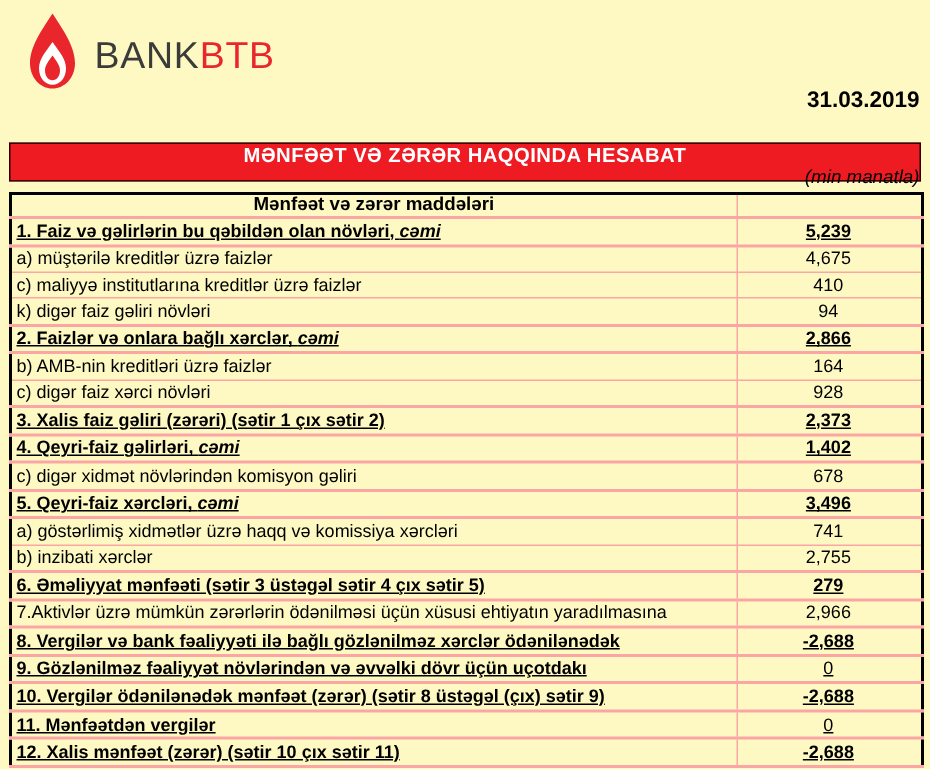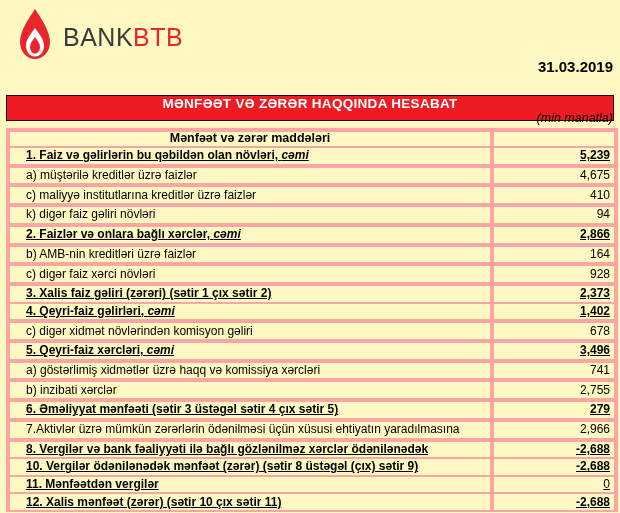--- a/index.html
+++ b/index.html
@@ -22,24 +22,24 @@
             display:flex; align-items:flex-start; justify-content:center;margin-top:21px; }
   .banner .title { color:#ffffff; font-weight:bold; font-size:13.5px; letter-spacing:0.3px; }
 
   
   .unit { position:absolute; right:7px; top:111px; font-style:italic; font-size:12.5px; }
 
   
   .tablewrap { position:absolute; left:6px; right:6px; top:128px; height:384px; }
   table { width:100%; height:100%; border-collapse:collapse; table-layout:fixed; }
   table { border:2px solid #000; }
-  td, th { border:4px solid #fca5a5; font-size:12px; font-weight:normal; padding:0 16px;
+  td, th { border:1px solid #fca5a5; font-size:12px; font-weight:normal; padding:0 3px;
            height:14px; line-height:1.1; white-space:nowrap; overflow:hidden; text-align:left; }
   th.hdr { text-align:center; font-weight:bold; font-size:12.5px; border-bottom-width:2px; }
-  td.val { text-align:right; padding-right:4px; }
+  td.val { text-align:center; padding-right:4px; }
   tr.em td { font-weight:bold; border-top-width:2px; border-bottom-width:2px;text-decoration:underline; }
   tr.em td.val { font-weight:normal; }
   tr.em td.val.vb { font-weight:bold; }
   .lbl-italic { font-style:italic; }
 </style>
 </head>
 <body>
 
 <div class="page">
 
@@ -133,20 +133,24 @@
   </tr>
           <tr>
     <td><span>7.Aktivlər üzrə mümkün zərərlərin ödənilməsi üçün xüsusi ehtiyatın yaradılmasına</span><span class="lbl-italic"></span></td>
     <td class="val">2,966</td>
   </tr>
           <tr class="em">
     <td><span>8. Vergilər və bank fəaliyyəti ilə bağlı gözlənilməz xərclər ödənilənədək</span><span class="lbl-italic"></span></td>
     <td class="val vb">-2,688</td>
   </tr>
           <tr class="em">
+    <td><span>9. Gözlənilməz fəaliyyət növlərindən və əvvəlki dövr üçün uçotdakı</span><span class="lbl-italic"></span></td>
+    <td class="val">0</td>
+  </tr>
+          <tr class="em">
     <td><span>10. Vergilər ödənilənədək mənfəət (zərər) (sətir 8 üstəgəl (çıx) sətir 9)</span><span class="lbl-italic"></span></td>
     <td class="val vb">-2,688</td>
   </tr>
           <tr class="em">
     <td><span>11. Mənfəətdən vergilər</span><span class="lbl-italic"></span></td>
     <td class="val">0</td>
   </tr>
           <tr class="em">
     <td><span>12. Xalis mənfəət (zərər) (sətir 10 çıx sətir 11)</span><span class="lbl-italic"></span></td>
     <td class="val vb">-2,688</td>

